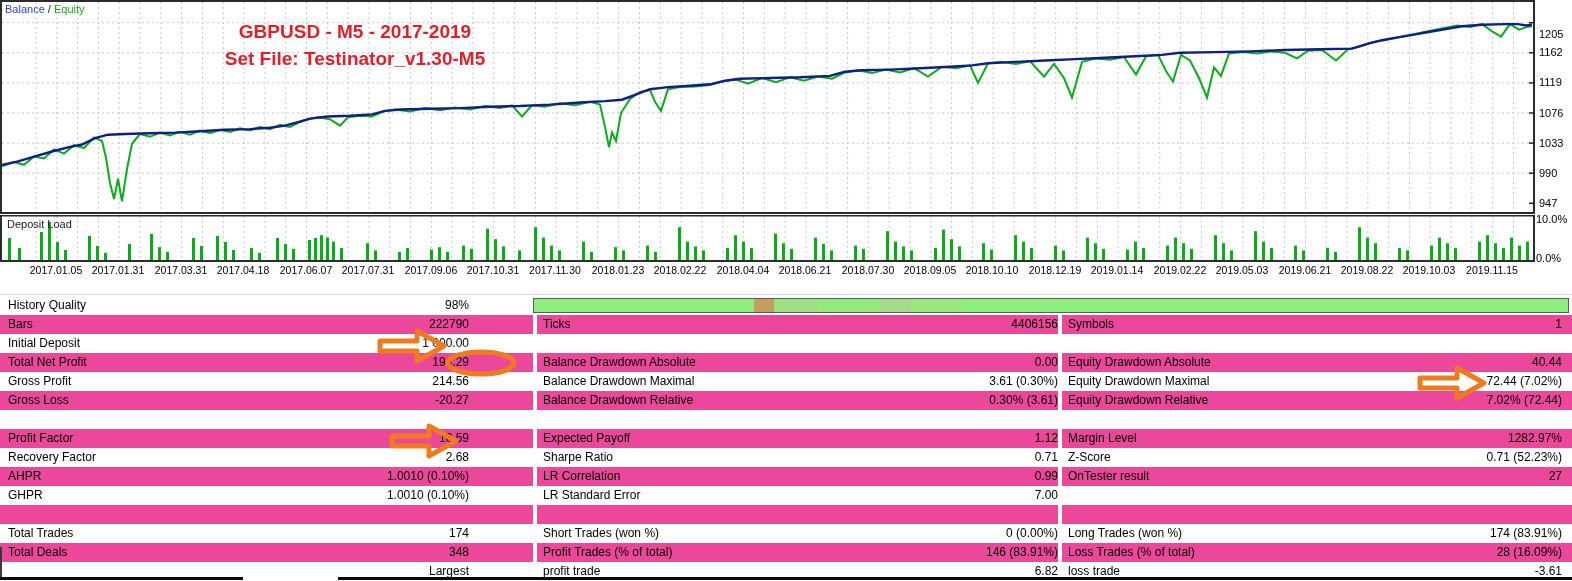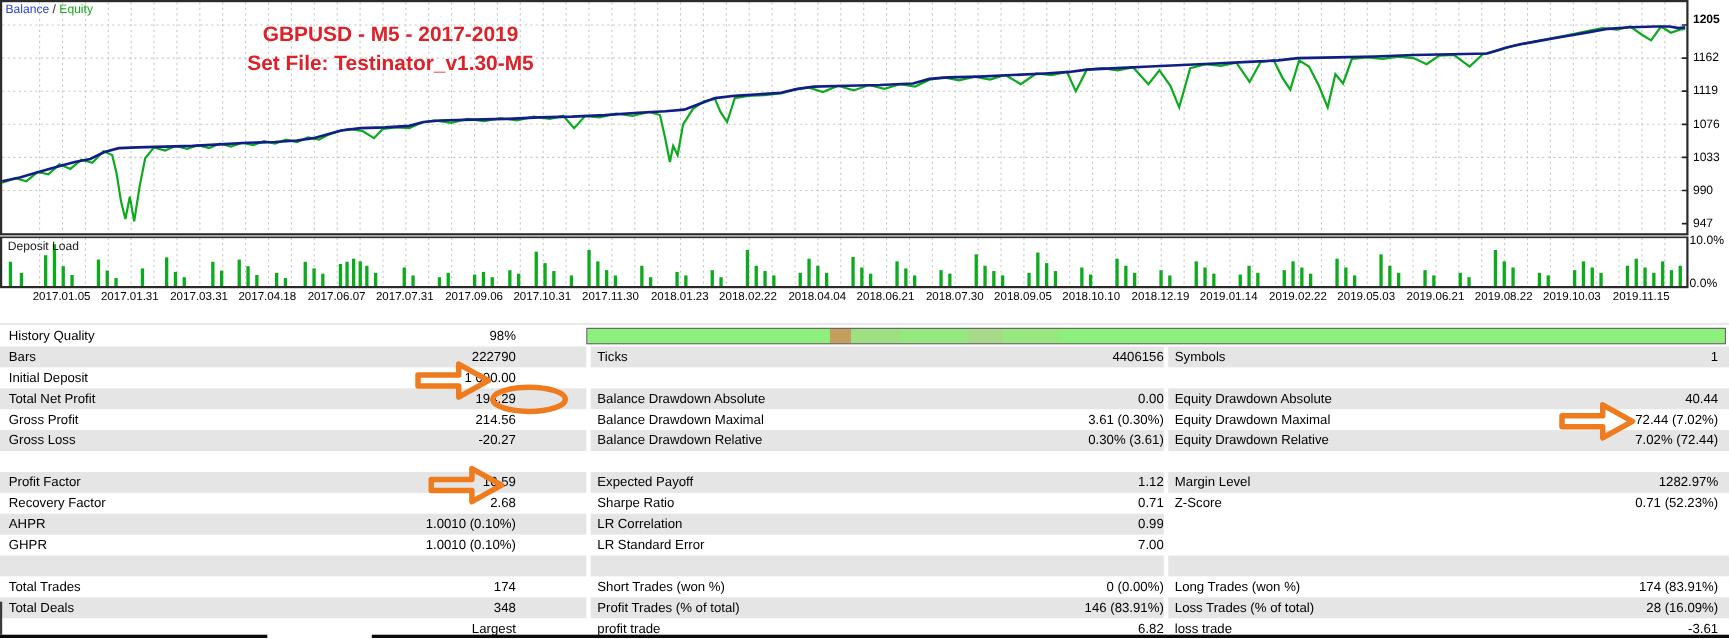--- a/index.html
+++ b/index.html
@@ -11,21 +11,21 @@
               font-size:19px;font-weight:bold;color:#de2028;line-height:27px;}
   .ylabel{position:absolute;left:1539px;font-size:11px;line-height:13px;color:#000;}
   .pctlabel{position:absolute;left:1536px;font-size:11px;color:#000;}
   #deposit-label{left:7px;top:218px;font-size:11px;z-index:3;color:#1a1a1a;}
   .datelabel{position:absolute;top:264px;width:64px;text-align:center;font-size:10.5px;
              white-space:nowrap;color:#000;margin-left:20px;}
   #table-sep{left:0;top:294px;width:1572px;height:1px;background:#d8d8d8;}
   #stats{left:0;top:296px;width:1572px;z-index:2;}
   .trow{display:flex;width:1572px;height:19px;}
   .g{display:flex;height:19px;line-height:19px;font-size:12px;overflow:hidden;}
-  .g.shaded{background:#e5e5e5;}
+  .g.shaded{background:#ec4899;}
   .g1{width:533px;}
   .g2{width:521px;margin-left:4px;}
   .g3{width:510px;margin-left:4px;}
   .lbl{flex:1;text-align:left;white-space:nowrap;}
   .g1 .lbl{padding-left:8px;} .g2 .lbl,.g3 .lbl{padding-left:6px;}
   .val{text-align:right;white-space:nowrap;}
   .g1 .val{padding-right:64px;} .g2 .val{} .g3 .val{padding-right:10px;}
   #history-bar{left:533px;top:298px;width:1034px;height:13px;border:1px solid #5a5a5a;z-index:4;}
   #arrow-layer{left:0;top:0;z-index:6;pointer-events:none;}
   .strip{background:#0a0a0a;height:3px;top:577px;z-index:5;}
@@ -132,21 +132,21 @@
   <div id="legend" class="abs">
     <span style="color:#2b44cc;">Balance</span><span style="color:#222;white-space:pre;"> / </span><span style="color:#18a51c;">Equity</span>
   </div>
 
   <div id="annotation" class="abs">
     <div>GBPUSD - M5 - 2017-2019</div>
     <div>Set File: Testinator_v1.30-M5</div>
   </div>
 
   <div id="yaxis">
-      <span class="ylabel" style="top: 12px; font-weight: bold;">1205</span>
+      <span class="ylabel" style="top: 28px;">1205</span>
       <span class="ylabel" style="top: 46px;">1162</span>
       <span class="ylabel" style="top: 76px;">1119</span>
       <span class="ylabel" style="top: 107px;">1076</span>
       <span class="ylabel" style="top: 137px;">1033</span>
       <span class="ylabel" style="top: 167px;">990</span>
       <span class="ylabel" style="top: 197px;">947</span>
     </div>
 
   <svg id="deposit-chart" class="abs" style="left:0;top:215px;" width="1537" height="48">
       <rect x="1" y="0.5" width="1533" height="45.5" fill="#ffffff"></rect>
@@ -504,20 +504,24 @@
       </div>
       <div class="trow">
         <div class="g g1 shaded">
           <span class="lbl">AHPR</span>
           <span class="val">1.0010 (0.10%)</span>
         </div>
         <div class="g g2 shaded">
           <span class="lbl">LR Correlation</span>
           <span class="val">0.99</span>
         </div>
+        <div class="g g3 shaded">
+          <span class="lbl">OnTester result</span>
+          <span class="val">27</span>
+        </div>
       </div>
       <div class="trow">
         <div class="g g1">
           <span class="lbl">GHPR</span>
           <span class="val">1.0010 (0.10%)</span>
         </div>
         <div class="g g2">
           <span class="lbl">LR Standard Error</span>
           <span class="val">7.00</span>
         </div>

